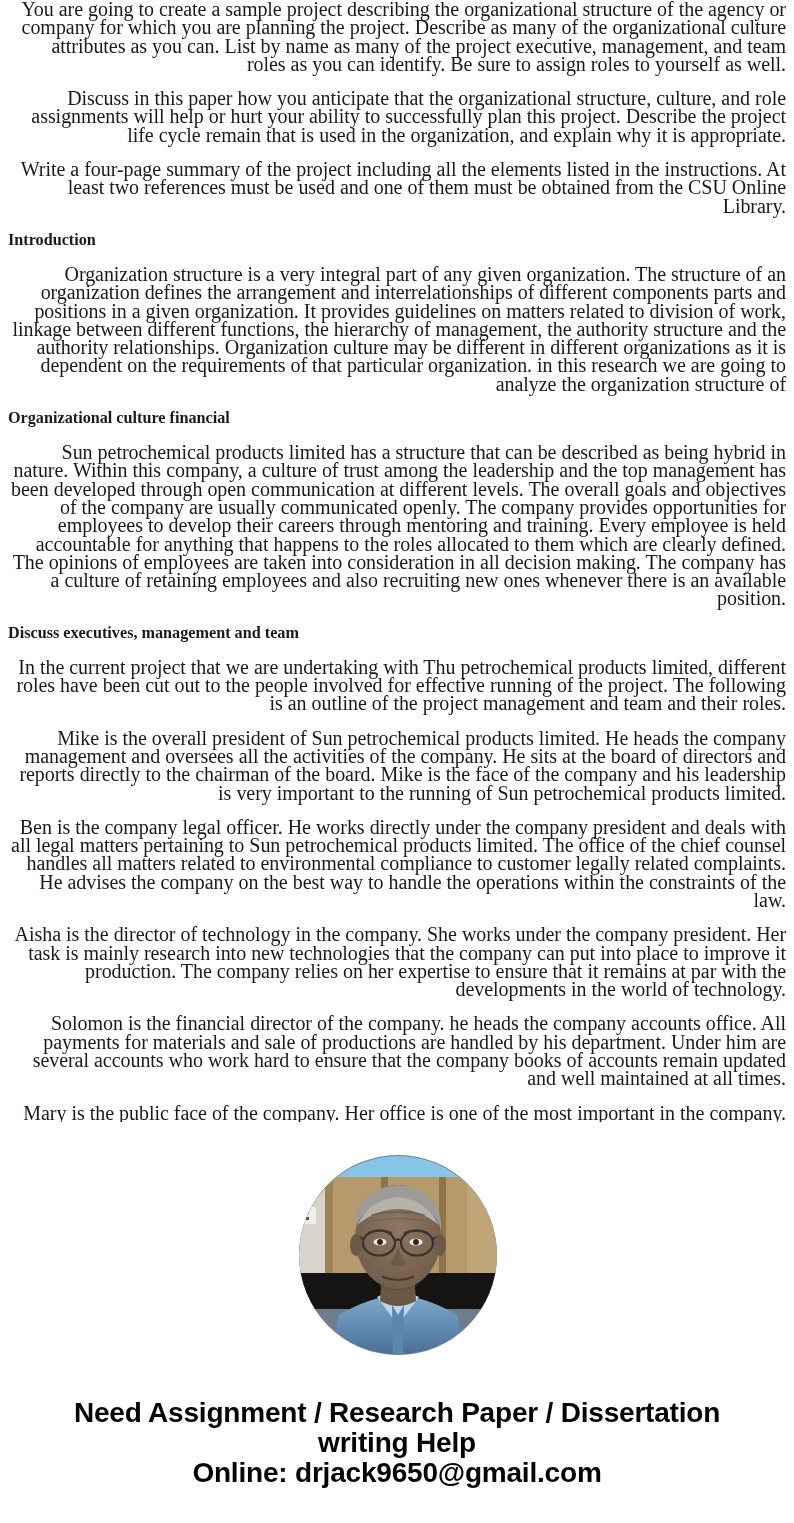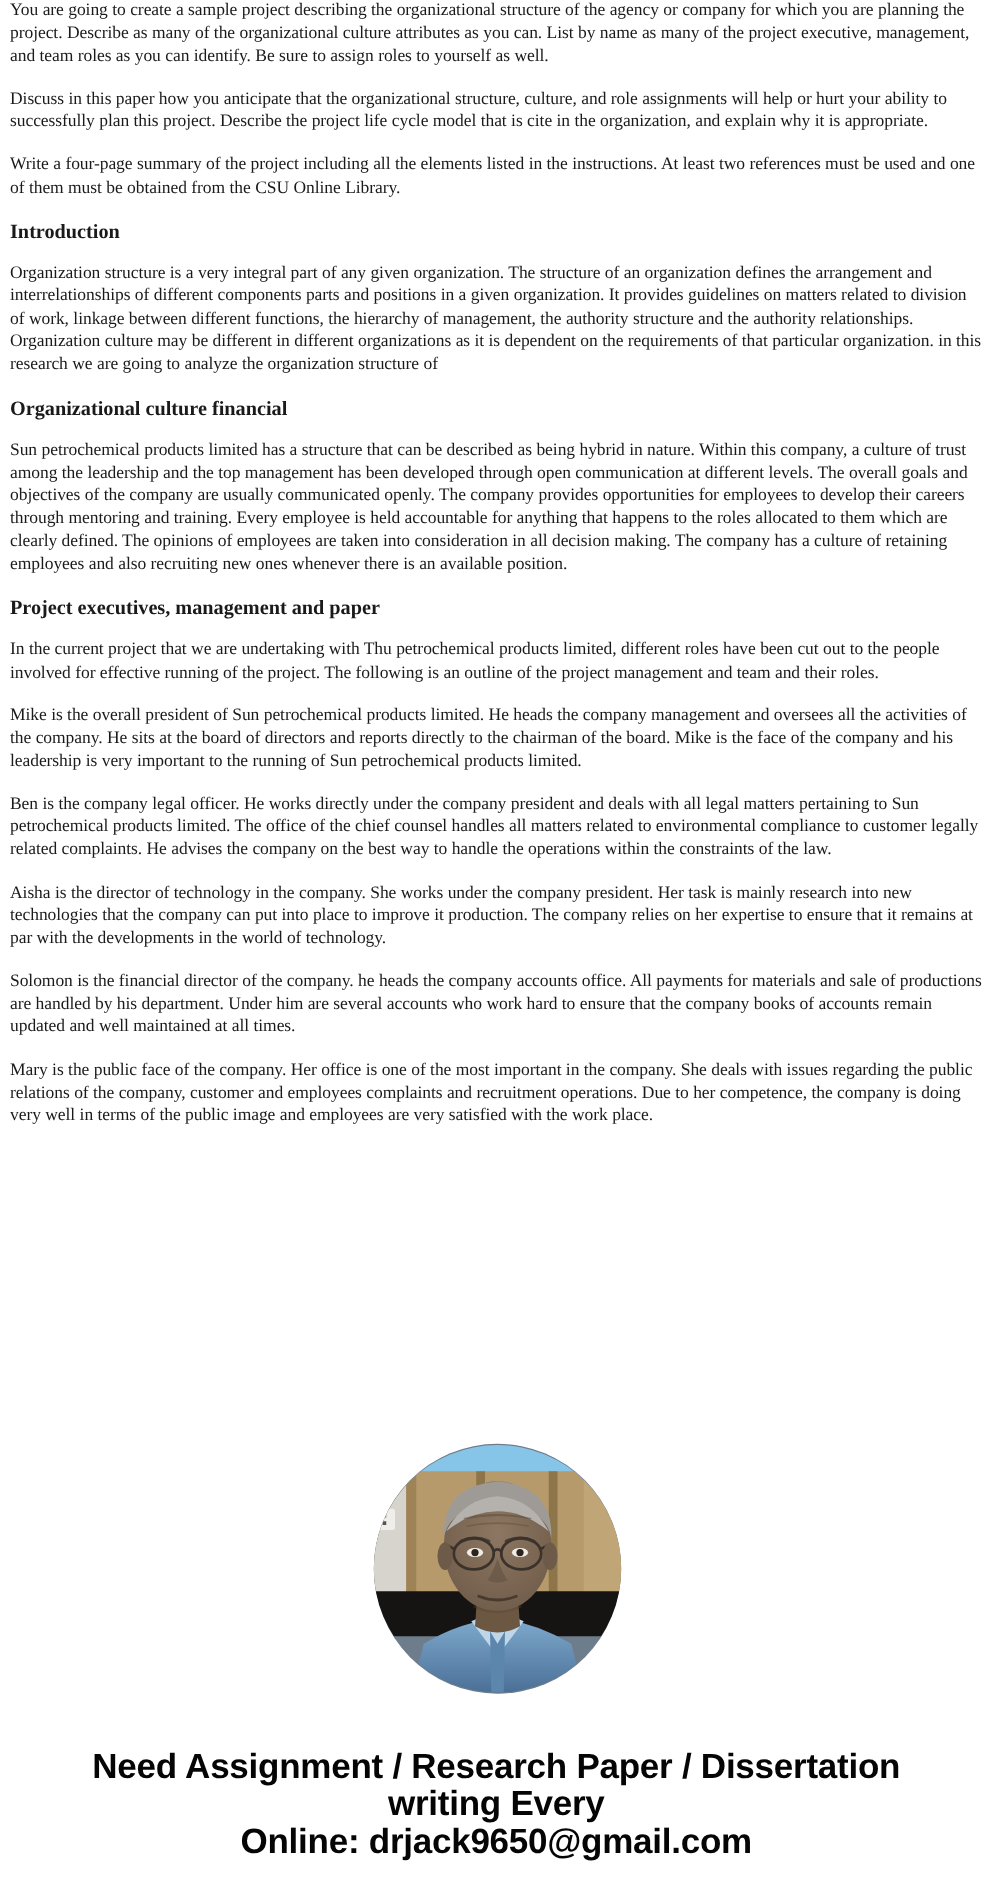--- a/index.html
+++ b/index.html
@@ -26,24 +26,24 @@
   .doc-text-region {
     padding: 0 8px;
     box-sizing: border-box;
     width: 794px;
     height: 1122px;          
     overflow: hidden;
     position: relative;
   }
 
   p.para {
-    font-size: 14px;
+    font-size: 20px;
     line-height: 18.3px;
     margin: 0 0 16px 0;
-    text-align: left;
+    text-align: right;
     letter-spacing: -0.05px;
     word-spacing: 0.1px;
   }
 
   h2.heading-major {
     font-size: 19.5px;
     line-height: 22px;
     font-weight: bold;
     margin: 18px 0 18px 0;
   }
@@ -96,31 +96,31 @@
   }
 </style>
 </head>
 <body>
 
 <div id="document-root">
 
   <div class="doc-text-region">
 
     <p class="para">You are going to create a sample project describing the organizational structure of the agency or company for which you are planning the project. Describe as many of the organizational culture attributes as you can. List by name as many of the project executive, management, and team roles as you can identify. Be sure to assign roles to yourself as well.</p>
-    <p class="para">Discuss in this paper how you anticipate that the organizational structure, culture, and role assignments will help or hurt your ability to successfully plan this project. Describe the project life cycle model that is cite in the organization, and explain why it is appropriate.</p>
+    <p class="para">Discuss in this paper how you anticipate that the organizational structure, culture, and role assignments will help or hurt your ability to successfully plan this project. Describe the project life cycle remain that is used in the organization, and explain why it is appropriate.</p>
     <p class="para">Write a four-page summary of the project including all the elements listed in the instructions. At least two references must be used and one of them must be obtained from the CSU Online Library.</p>
 
 
     <h3 class="heading-minor">Introduction</h3>
     <p class="para">Organization structure is a very integral part of any given organization. The structure of an organization defines the arrangement and interrelationships of different components parts and positions in a given organization. It provides guidelines on matters related to division of work, linkage between different functions, the hierarchy of management, the authority structure and the authority relationships. Organization culture may be different in different organizations as it is dependent on the requirements of that particular organization. in this research we are going to analyze the organization structure of</p>
 
     <h3 class="heading-minor">Organizational culture financial</h3>
     <p class="para">Sun petrochemical products limited has a structure that can be described as being hybrid in nature. Within this company, a culture of trust among the leadership and the top management has been developed through open communication at different levels. The overall goals and objectives of the company are usually communicated openly. The company provides opportunities for employees to develop their careers through mentoring and training. Every employee is held accountable for anything that happens to the roles allocated to them which are clearly defined. The opinions of employees are taken into consideration in all decision making. The company has a culture of retaining employees and also recruiting new ones whenever there is an available position.</p>
 
-    <h3 class="heading-minor">Project executives, management and paper</h3>
+    <h3 class="heading-minor">Discuss executives, management and team</h3>
     <p class="para">In the current project that we are undertaking with Thu petrochemical products limited, different roles have been cut out to the people involved for effective running of the project. The following is an outline of the project management and team and their roles.</p>
     <p class="para">Mike is the overall president of Sun petrochemical products limited. He heads the company management and oversees all the activities of the company. He sits at the board of directors and reports directly to the chairman of the board. Mike is the face of the company and his leadership is very important to the running of Sun petrochemical products limited.</p>
     <p class="para">Ben is the company legal officer. He works directly under the company president and deals with all legal matters pertaining to Sun petrochemical products limited. The office of the chief counsel handles all matters related to environmental compliance to customer legally related complaints. He advises the company on the best way to handle the operations within the constraints of the law.</p>
     <p class="para">Aisha is the director of technology in the company. She works under the company president. Her task is mainly research into new technologies that the company can put into place to improve it production. The company relies on her expertise to ensure that it remains at par with the developments in the world of technology.</p>
     <p class="para">Solomon is the financial director of the company. he heads the company accounts office. All payments for materials and sale of productions are handled by his department. Under him are several accounts who work hard to ensure that the company books of accounts remain updated and well maintained at all times.</p>
     <p class="para">Mary is the public face of the company. Her office is one of the most important in the company. She deals with issues regarding the public relations of the company, customer and employees complaints and recruitment operations. Due to her competence, the company is doing very well in terms of the public image and employees are very satisfied with the work place.</p>
 
   </div>
 
   <div class="avatar-wrap">
@@ -196,17 +196,17 @@
 
           <ellipse cx="57" cy="90" rx="6" ry="11" fill="#6d5a48"></ellipse>
           <ellipse cx="141" cy="90" rx="6" ry="11" fill="#6d5a48"></ellipse>
         </g>
       </svg>
     </div>
   </div>
 
   <div class="promo">
     <span class="promo-line">Need Assignment / Research Paper / Dissertation</span>
-    <span class="promo-line">writing Every</span>
+    <span class="promo-line">writing Help</span>
     <span class="promo-line">Online: drjack9650@gmail.com</span>
   </div>
 
 </div>
 
 </body></html>

